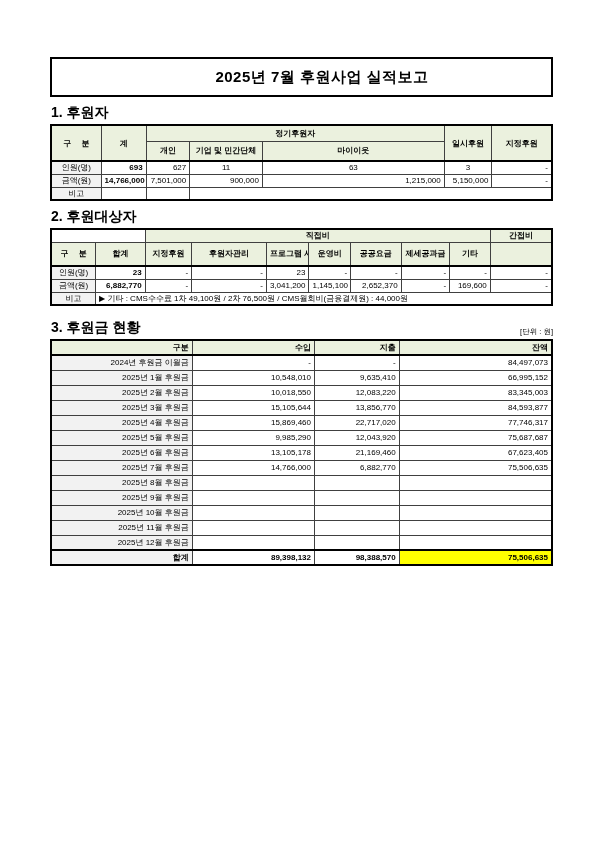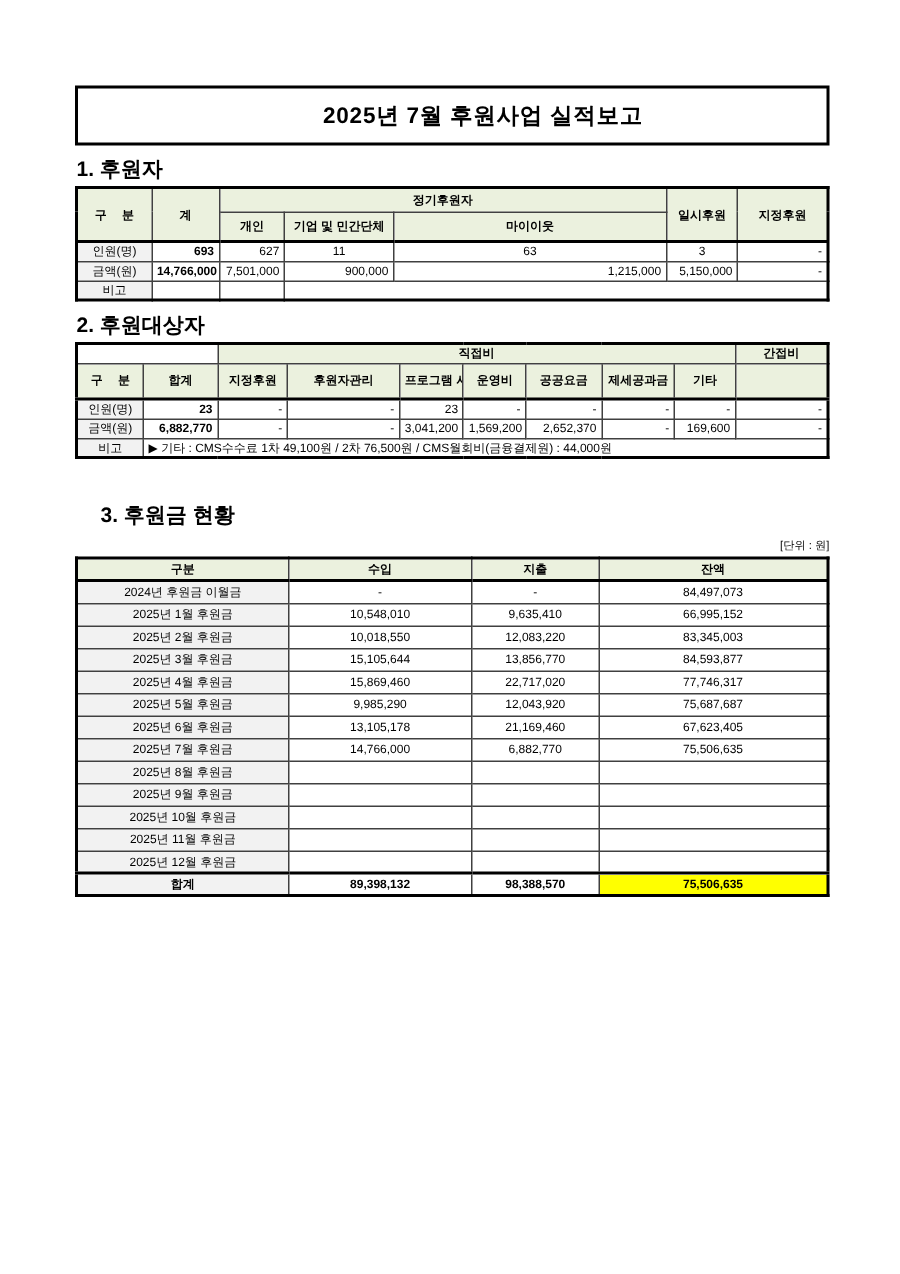--- a/index.html
+++ b/index.html
@@ -13,39 +13,39 @@
   .content { position:absolute; top:57px; left:50px; width:503px; }
 
   .title-box {
     border:2px solid #000; height:40px;
     display:flex; align-items:center; justify-content:center;padding-left:41px;
   }
   .title-box span { font-size:15px; font-weight:bold; letter-spacing:0.5px; }
 
   .sec-head { font-size:14px; font-weight:bold; margin:7px 0 2px 1px; }
   .sec3-row { display:flex; justify-content:space-between; align-items:flex-end; margin:13px 0 2px 1px; }
-  .sec3-row .sec-head { margin:16px; }
+  .sec3-row .sec-head { margin:0; }
   .unit { font-size:7.5px; color:#000; }
 
   table { width:100%; border-collapse:collapse; table-layout:fixed; }
   .rpt { border:2px solid #000; }
   .rpt th, .rpt td {
     border:1px solid #404040;
     font-size:8px; padding:0 3px; overflow:hidden;
     height:13px; vertical-align:middle;
   }
   .rpt th {
     background:var(--header-bg,#ebf1de);
     font-weight:bold; text-align:center; white-space:nowrap;
   }
   .t1 tr.h1 th { height:16px; }
   .t1 tr.h2 th { height:20px; }
   .t2 tr.h1 th { height:13px; }
   .t2 tr.h2 th { height:24px; }
-  .t3 th, .t3 td { height:15px; }
+  .t3 th, .t3 td { height:15px;text-align:right; }
 
   .hb { border-bottom:2px solid #000 !important; }
   .tt { border-top:2px solid #000 !important; }
   .nofill { background:#fff !important; }
   .lbl { background:var(--label-bg,#f2f2f2); text-align:center; }
   .num { text-align:right; }
   .ctr { text-align:center; }
   .bold { font-weight:bold; }
   .wsp { word-spacing:8px; }
   .pre { white-space:pre-line; line-height:1.15; }
@@ -158,21 +158,21 @@
         <td class="num">-</td>
         <td class="num">-</td>
         <td class="num">-</td>
       </tr>
       <tr>
         <td class="lbl">금액(원)</td>
         <td class="num bold">6,882,770</td>
         <td class="num">-</td>
         <td class="num">-</td>
         <td class="num">3,041,200</td>
-        <td class="num">1,569,200</td>
+        <td class="num">1,145,100</td>
         <td class="num">2,652,370</td>
         <td class="num">-</td>
         <td class="num">169,600</td>
         <td class="num">-</td>
       </tr>
       <tr>
         <td class="lbl">비고</td>
         <td colspan="9" class="note-txt">▶ 기타 : CMS수수료 1차 49,100원 / 2차 76,500원 / CMS월회비(금융결제원) : 44,000원</td>
       </tr>
     </tbody>

